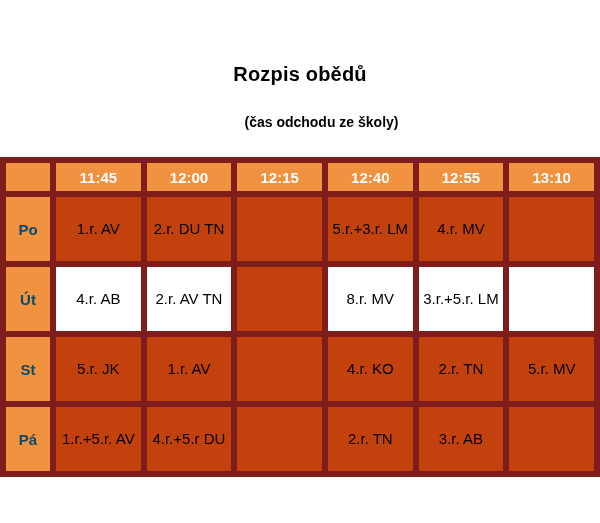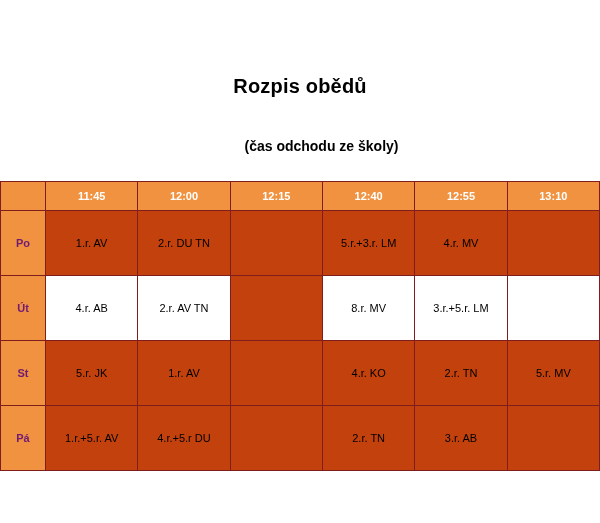--- a/index.html
+++ b/index.html
@@ -17,59 +17,59 @@
   .page {
     position: relative;
     width: 600px;
     height: 523px;
     box-sizing: border-box;
   }
   .title {
     text-align: center;
     font-size: 20px;
     font-weight: bold;
-    margin: 18px;
+    margin: 6px;
     padding-top: 57px;
     letter-spacing: 0.2px;
   }
   .subtitle {
     text-align: center;
     font-size: 14px;
     font-weight: bold;
     margin: 0;
     padding-top: 22px;
     padding-left: 43px;
   }
   table.schedule {
     border-collapse: collapse;
     width: 600px;
     margin-top: 27px;
     table-layout: fixed;
   }
   table.schedule th,
   table.schedule td {
-    border: 1px solid #7f1d1d;
-    font-size: 11px;
+    border: 6px solid #7f1d1d;
+    font-size: 15px;
     text-align: center;
     vertical-align: middle;
     padding: 0;
   }
   thead th {
     background: #f0923f;
     color: #ffffff;
     font-weight: bold;
     height: 28px;
     font-size: 16px;
   }
   thead th.corner {
     width: 44px;
   }
   th.daycell {
     background: #f0923f;
-    color: #701a75;
+    color: #0c4a6e;
     font-weight: bold;
     width: 44px;
     font-size: 16px;
     text-align: left;
     padding-left: 6px;
     border-left: 1px solid #f0923f;
   }
   td.slot {
     height: 64px;
     line-height: 1.35;

